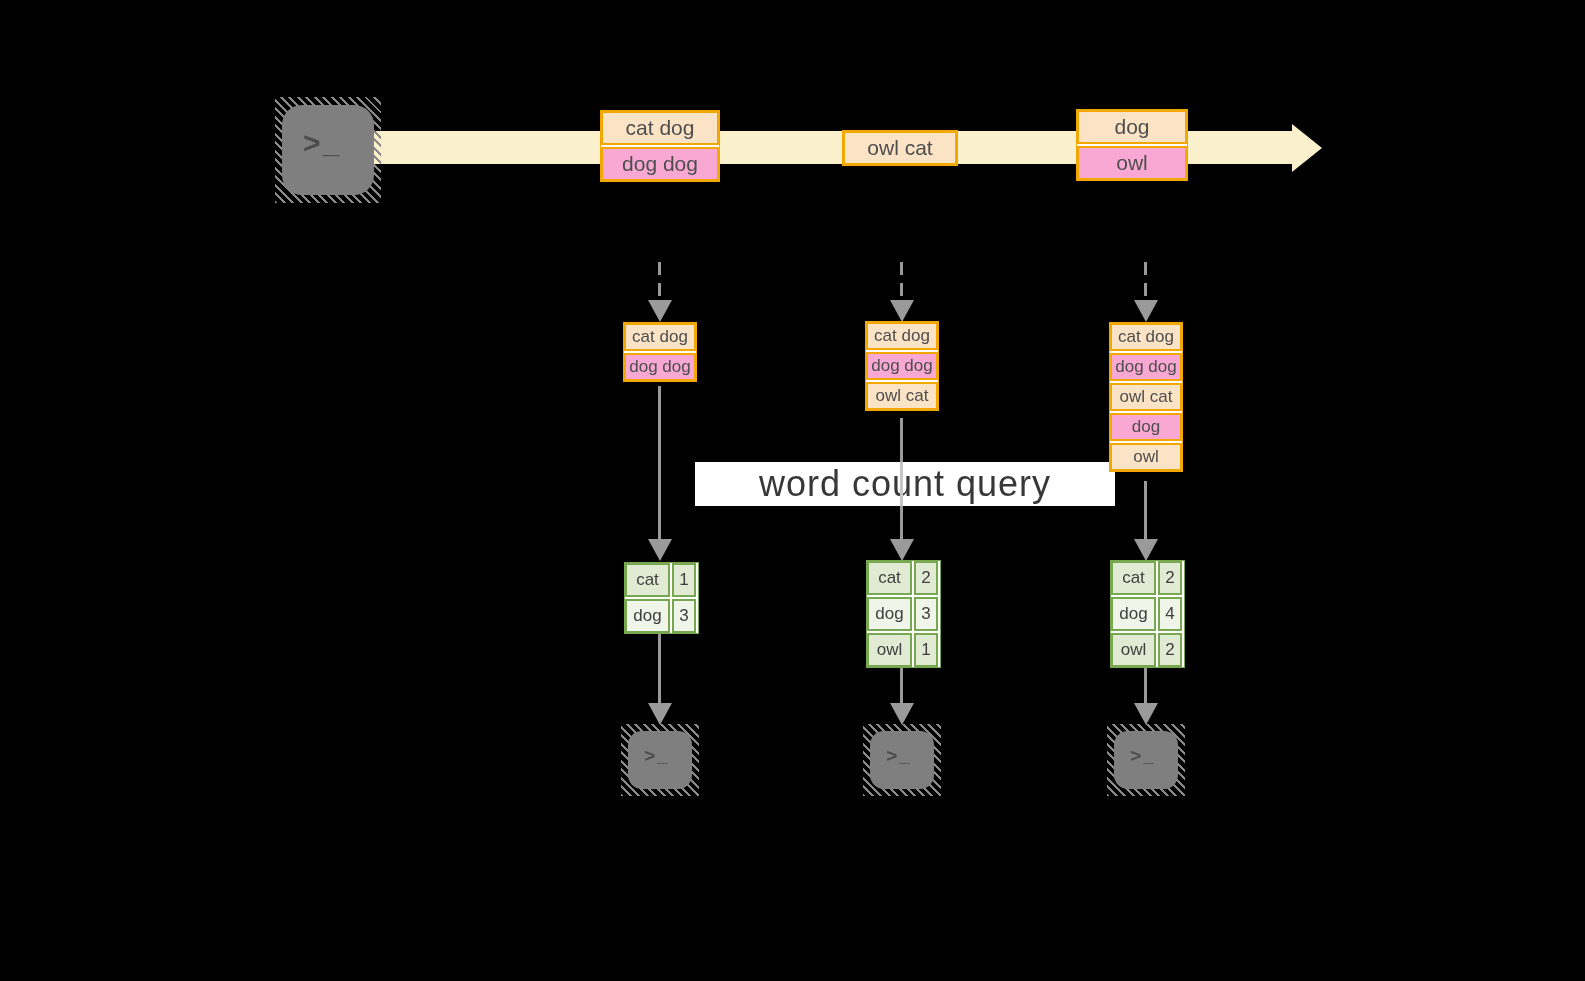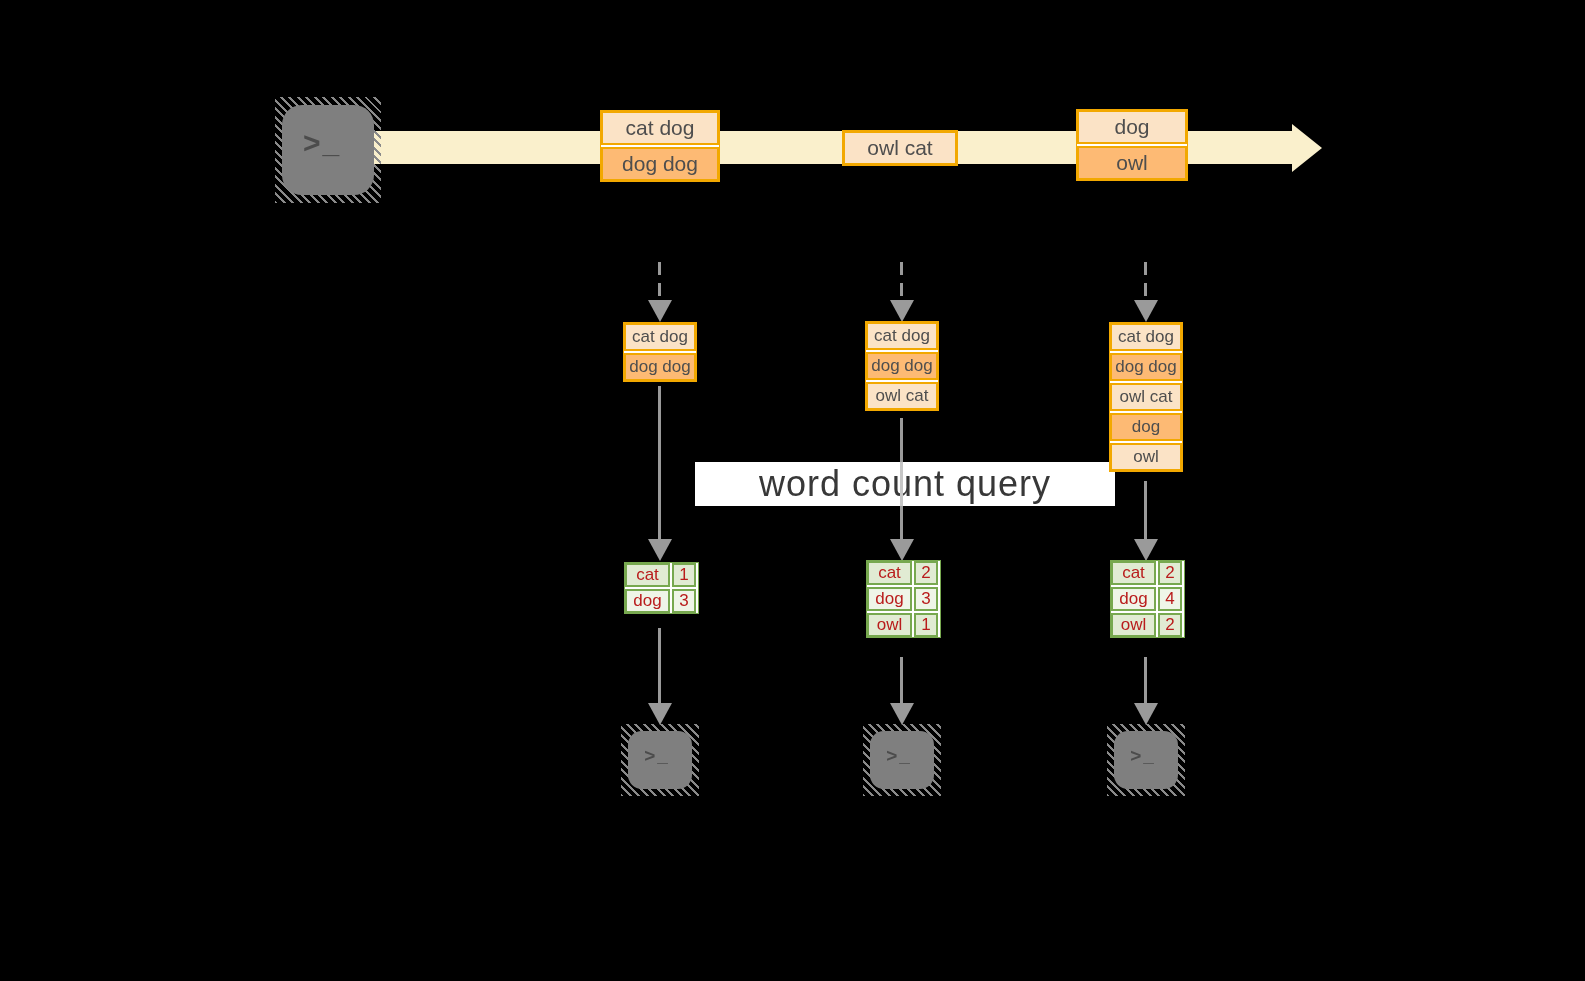--- a/index.html
+++ b/index.html
@@ -24,31 +24,31 @@
   .glyph{color:#4C4C4C;font-weight:bold;letter-spacing:2px;}
   .term-big .glyph{font-size:30px;margin-top:-14px;margin-left:-12px;}
   .term-sm .glyph{font-size:19px;margin-top:-8px;margin-left:-6px;}
 
   
   .obox{position:absolute;z-index:2;background:#fff;border:1px solid #F2A800;
         display:grid;grid-auto-rows:1fr;grid-gap:2px;box-sizing:border-box;}
   .ocell{border:2px solid #F2A800;display:flex;align-items:center;justify-content:center;
          color:#4E4E4E;box-sizing:border-box;}
   .ocell.odd{background:#FBE3C6;}
-  .ocell.even{background:#fdba74;}
+  .ocell.even{background:#f9a8d4;}
   .top-box .ocell{height:34px;font-size:21px;}
   .stack .ocell{height:28px;font-size:17px;}
   .top-box{width:120px;}
   .stack{width:74px;}
 
   
   .gtable{position:absolute;z-index:2;background:#fff;border:1px solid #77A84F;
           display:grid;grid-template-columns:45px 24px;grid-gap:2px;box-sizing:border-box;width:75px;}
-  .gcell{border:2px solid #77A84F;height:24px;display:flex;align-items:center;justify-content:center;
-         font-size:17px;color:#b91c1c;box-sizing:border-box;}
+  .gcell{border:2px solid #77A84F;height:34px;display:flex;align-items:center;justify-content:center;
+         font-size:17px;color:#404040;box-sizing:border-box;}
   .gcell.odd{background:#E1EBD3;}
   .gcell.even{background:#EFF5E8;}
 
   
   .vline{position:absolute;width:3px;background:#9A9A9A;z-index:0;}
   .vdash{position:absolute;width:3px;z-index:0;
          background:repeating-linear-gradient(to bottom,#9A9A9A 0 13px,transparent 13px 21px);}
   .ahead{position:absolute;width:0;height:0;z-index:1;
          border-left:12px solid transparent;border-right:12px solid transparent;
          border-top:22px solid #9A9A9A;}

